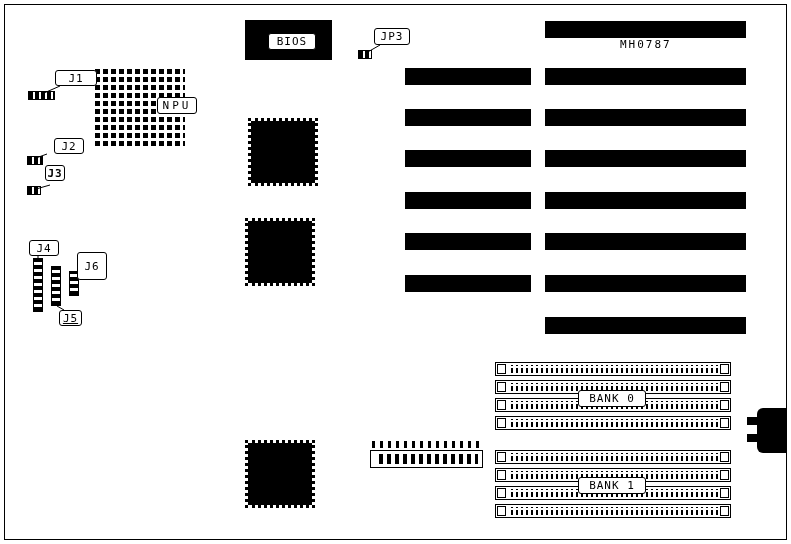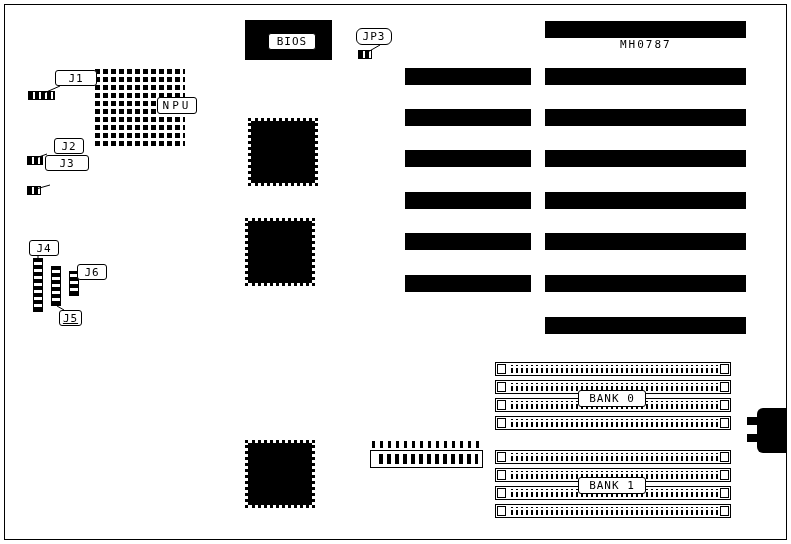--- a/index.html
+++ b/index.html
@@ -85,46 +85,46 @@
 <body>
 
 <div class="page">
 
   <div class="board-outline"></div>
 
   <div class="chip" style="left:245px;top:20px;width:87px;height:40px;">
     <div class="label" style="left:23px;top:13px;width:48px;height:17px;">BIOS</div>
   </div>
 
-  <div class="label" style="left:356px;top:28px;width:36px;height:17px;border-radius:6px;">JP3</div>
+  <div class="label" style="left:374px;top:28px;width:36px;height:17px;">JP3</div>
   <div class="jumper-h" style="left:358px;top:50px;width:14px;height:9px;"></div>
 
   <div class="parttext" style="left:620px;top:38px;">MH0787</div>
 
   <div class="pga" style="left:95px;top:68px;width:90px;height:78px;">
     <div class="label wide" style="left:26px;top:29px;width:40px;height:17px;">NPU</div>
   </div>
 
 
   <div class="label" style="left:55px;top:70px;width:42px;height:16px;">J1</div>
   <div class="jumper-h" style="left:28px;top:91px;width:27px;height:9px;"></div>
 
   <div class="label" style="left:54px;top:138px;width:30px;height:16px;">J2</div>
   <div class="jumper-h" style="left:27px;top:156px;width:16px;height:9px;"></div>
 
-  <div class="label" style="left:45px;top:155px;width:44px;height:16px;">J3</div>
+  <div class="label" style="left:45px;top:165px;width:20px;height:16px;font-weight:bold;">J3</div>
   <div class="jumper-h" style="left:27px;top:186px;width:14px;height:9px;"></div>
 
   <div class="label" style="left:29px;top:240px;width:30px;height:16px;">J4</div>
   <div class="jumper-v" style="left:33px;top:258px;width:10px;height:54px;"></div>
 
   <div class="jumper-v" style="left:51px;top:266px;width:10px;height:40px;"></div>
   <div class="label" style="left:59px;top:310px;width:23px;height:16px;text-decoration:underline;">J5</div>
 
-  <div class="label" style="left:77px;top:264px;width:30px;height:16px;text-align:center;">J6</div>
+  <div class="label" style="left:77px;top:252px;width:30px;height:28px;text-align:center;">J6</div>
   <div class="jumper-v" style="left:69px;top:271px;width:10px;height:25px;"></div>
 
   <div class="qfp" style="left:248px;top:118px;width:70px;height:68px;"></div>
   <div class="qfp" style="left:245px;top:218px;width:70px;height:68px;"></div>
   <div class="qfp" style="left:245px;top:440px;width:70px;height:68px;"></div>
 
   <div class="slot" style="left:545px;top:21px;width:201px;"></div>
   <div class="slot" style="left:545px;top:68px;width:201px;"></div>
   <div class="slot" style="left:545px;top:109px;width:201px;"></div>
   <div class="slot" style="left:545px;top:150px;width:201px;"></div>

